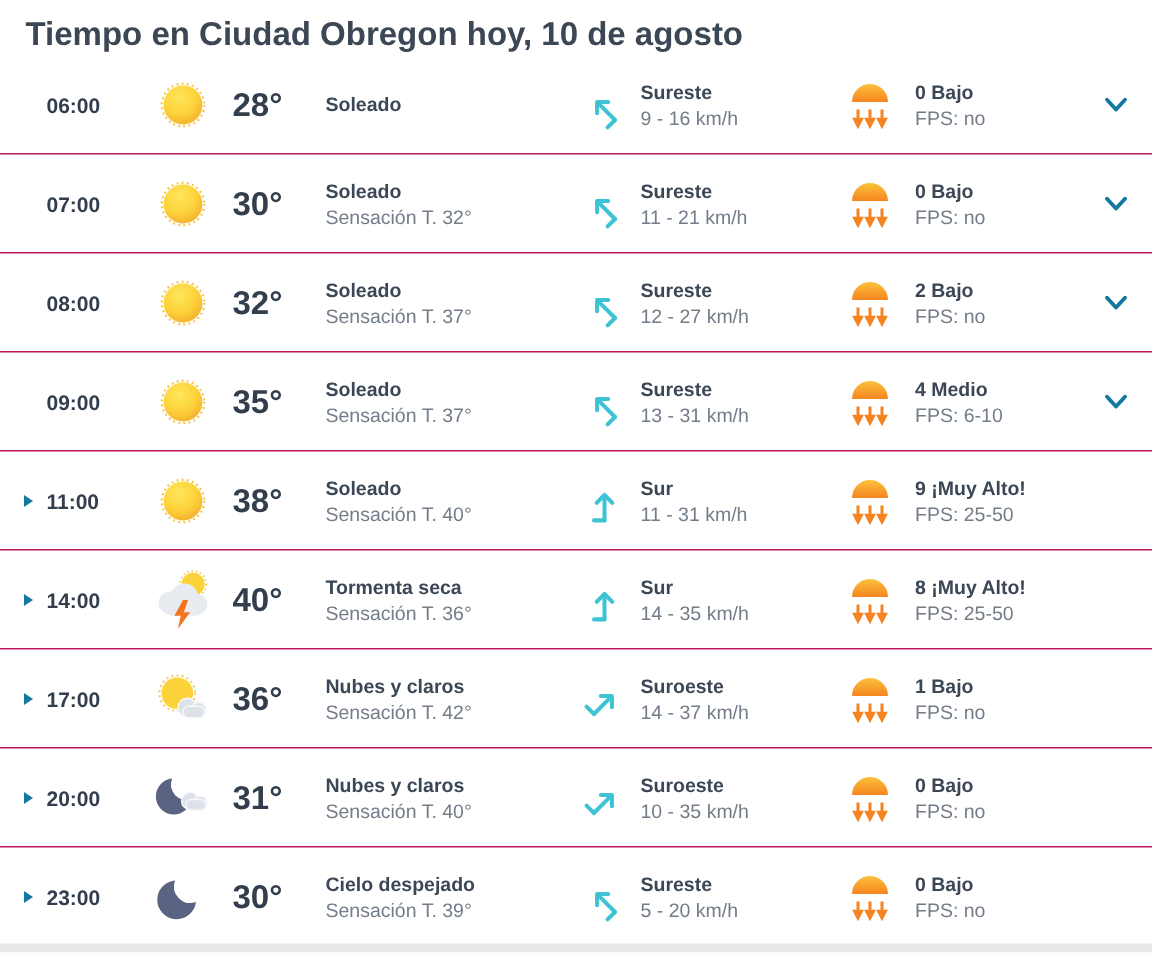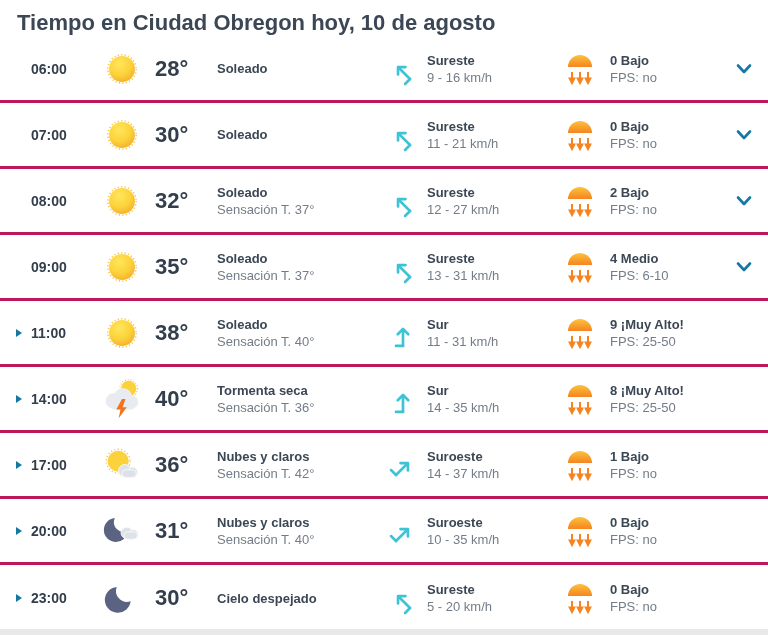--- a/index.html
+++ b/index.html
@@ -17,21 +17,21 @@
     color: #3c4755;
     padding: 10px 0 0 17px;
     height: 37px;
   }
   .forecast-list { width: 768px; }
   .row {
     display: flex;
     align-items: center;
     height: 66px;
     padding: 0 14px 0 16px;
-    border-bottom: 3px solid #be185d;
+    border-bottom: 1px solid #be185d;
     cursor: pointer;
   }
   .row:last-child { border-bottom: none; }
   .cell-marker { width: 15px; flex: 0 0 auto; display: flex; align-items: center; }
   .marker-tri {
     width: 0; height: 0;
     border-left: 6px solid #1478a0;
     border-top: 4.5px solid transparent;
     border-bottom: 4.5px solid transparent;
   }
@@ -156,20 +156,21 @@
         <circle cx="24" cy="24" r="13.5" fill="url(#gSun)"></circle>
         <circle cx="24" cy="24" r="14.8" fill="none" stroke="#f6c33c" stroke-width="1.6" stroke-dasharray="1.2 2.4"></circle>
       </svg>
 
     </div>
 
     <div class="cell-temp">30°</div>
 
     <div class="cell-cond two-line">
       <div class="l1">Soleado</div>
+      <div class="l2">Sensación T. 32°</div>
     </div>
 
     <div class="cell-wind">
       <span class="wind-arrow dir-nw">
         <svg viewBox="0 0 24 24" fill="none" stroke="#3ec3d5" stroke-width="2.3" stroke-linecap="round" stroke-linejoin="round">
           <path d="M12 20.5 V6.5"></path>
           <path d="M7.5 10.5 L12 6 L16.5 10.5"></path>
           <path d="M6 20.5 H12"></path>
         </svg>
       </span>
@@ -659,20 +660,21 @@
 
       <svg class="wicon icon-moon show" viewBox="0 0 48 48">
         <path d="M33 27.5 A13.5 13.5 0 1 1 18.5 12.5 A11.5 11.5 0 0 0 33 27.5 Z" fill="#5b6383"></path>
       </svg>
     </div>
 
     <div class="cell-temp">30°</div>
 
     <div class="cell-cond two-line">
       <div class="l1">Cielo despejado</div>
+      <div class="l2">Sensación T. 39°</div>
     </div>
 
     <div class="cell-wind">
       <span class="wind-arrow dir-nw">
         <svg viewBox="0 0 24 24" fill="none" stroke="#3ec3d5" stroke-width="2.3" stroke-linecap="round" stroke-linejoin="round">
           <path d="M12 20.5 V6.5"></path>
           <path d="M7.5 10.5 L12 6 L16.5 10.5"></path>
           <path d="M6 20.5 H12"></path>
         </svg>
       </span>

